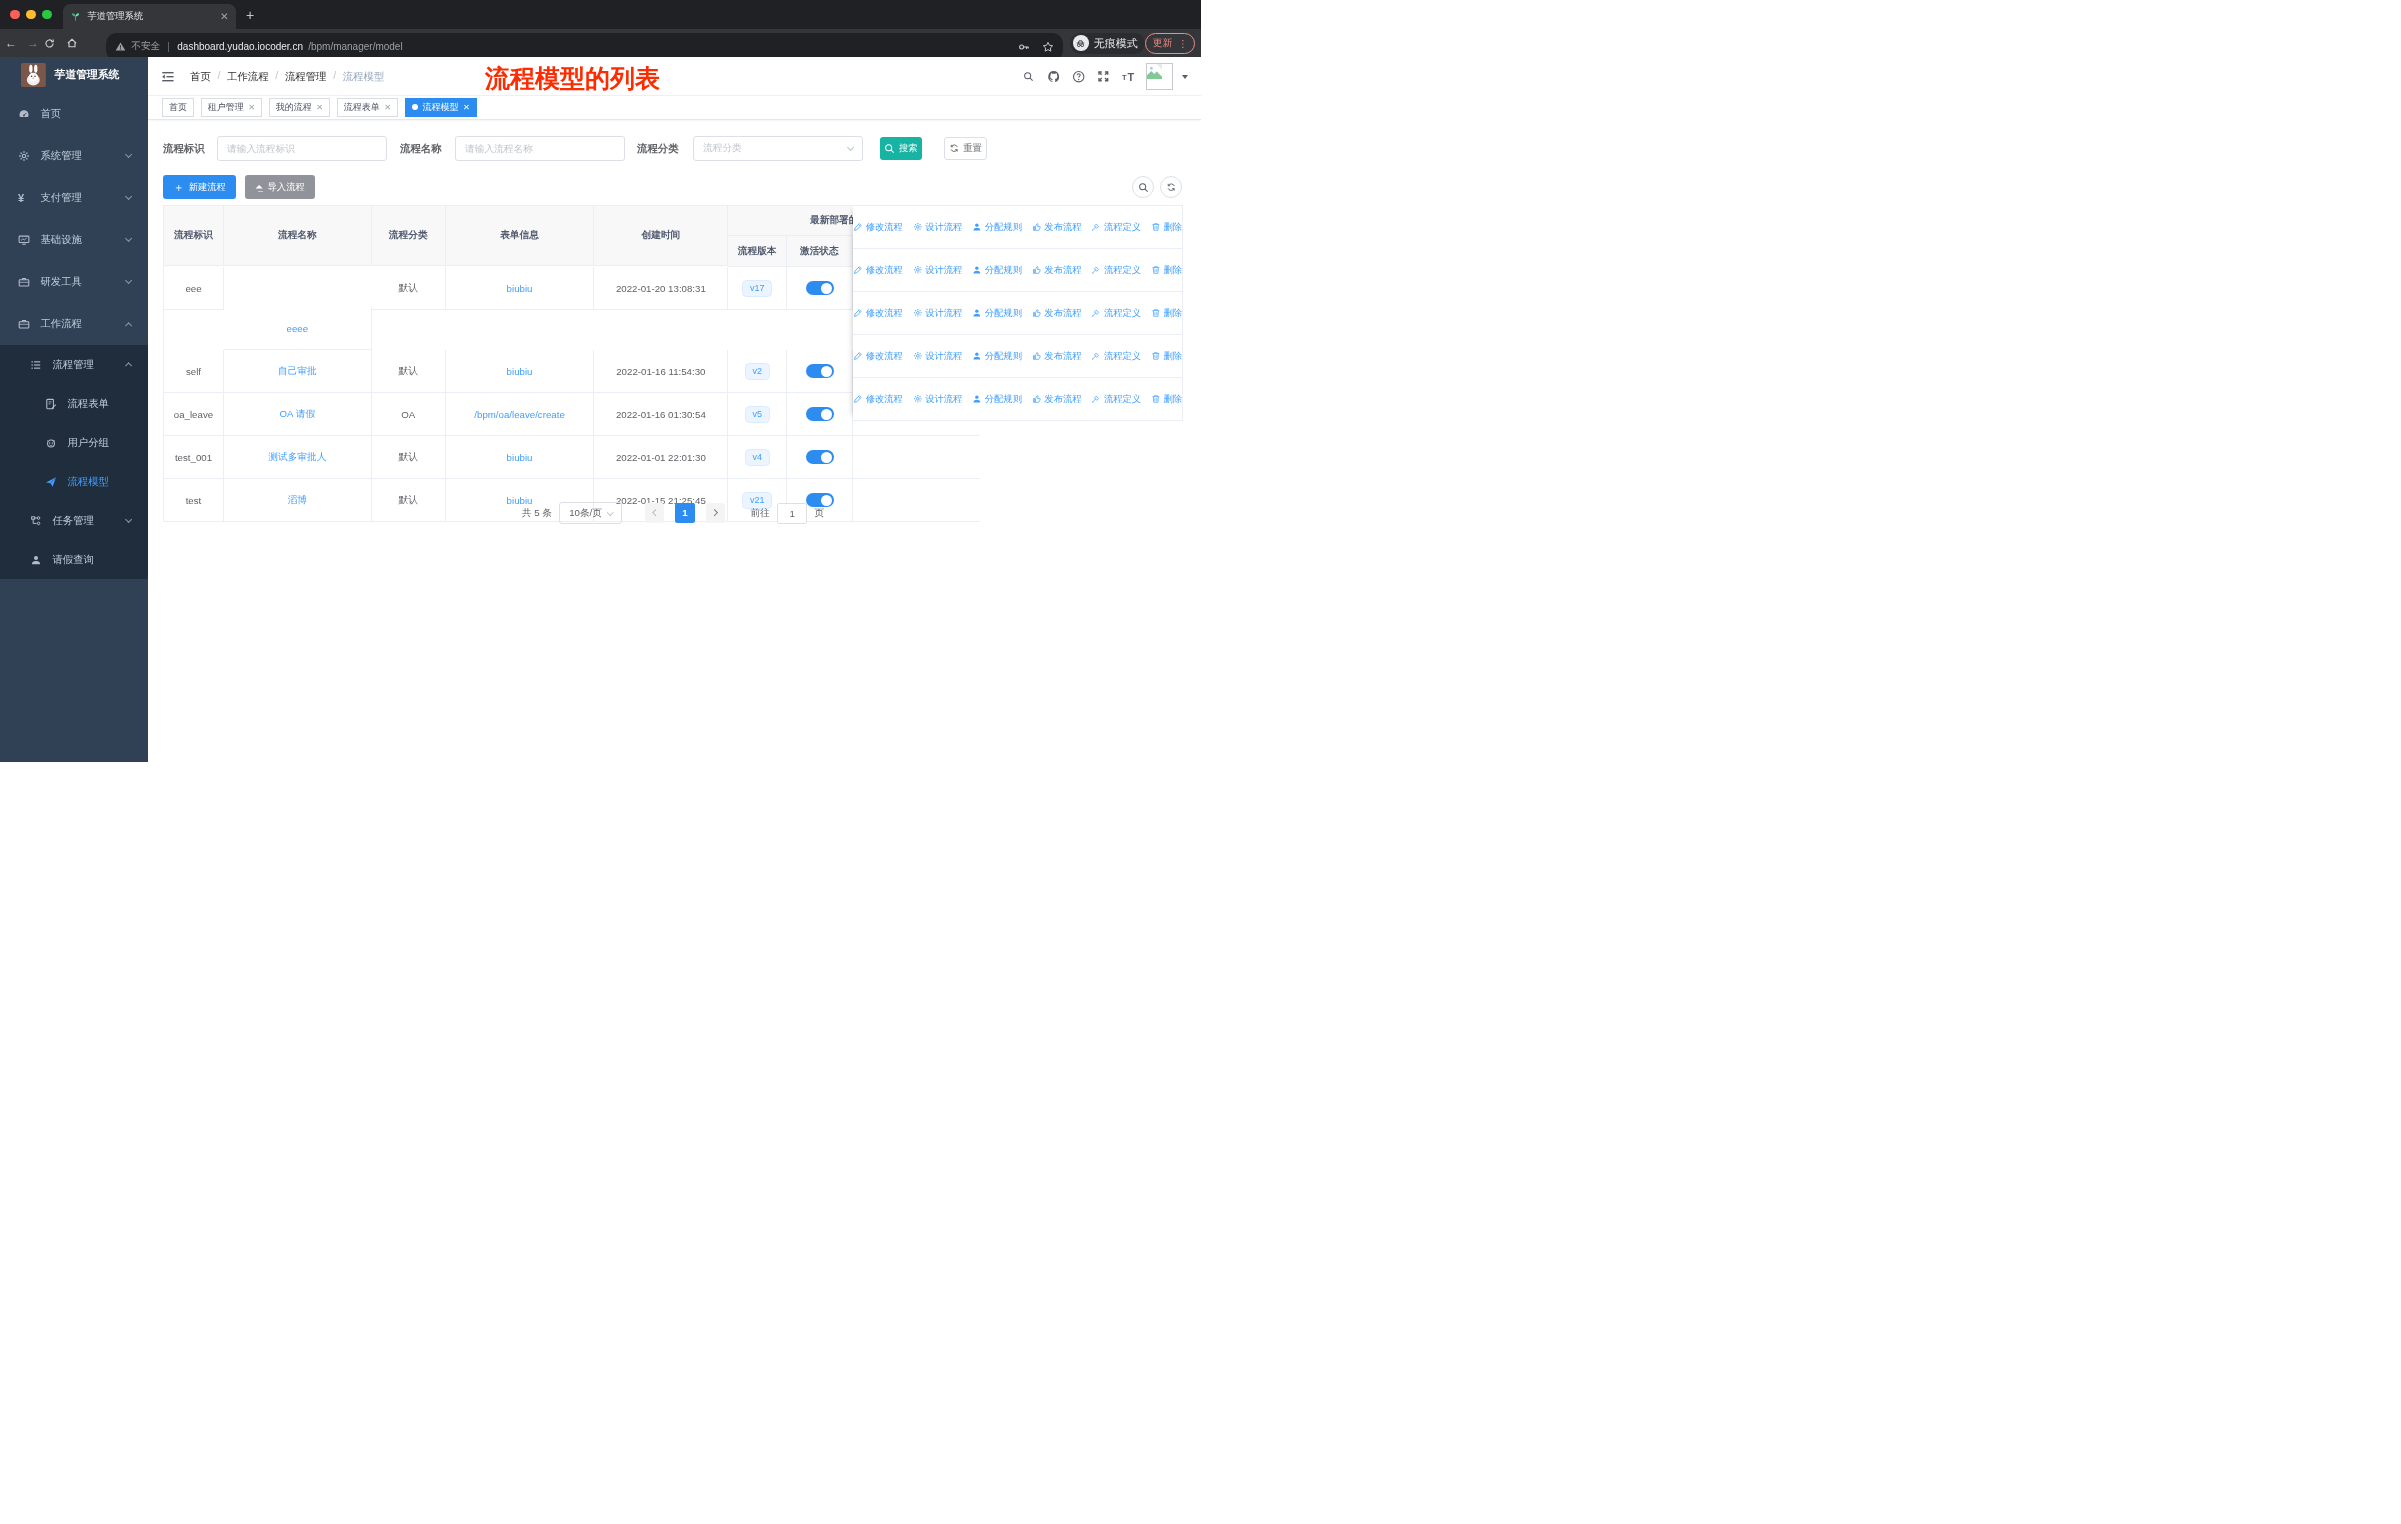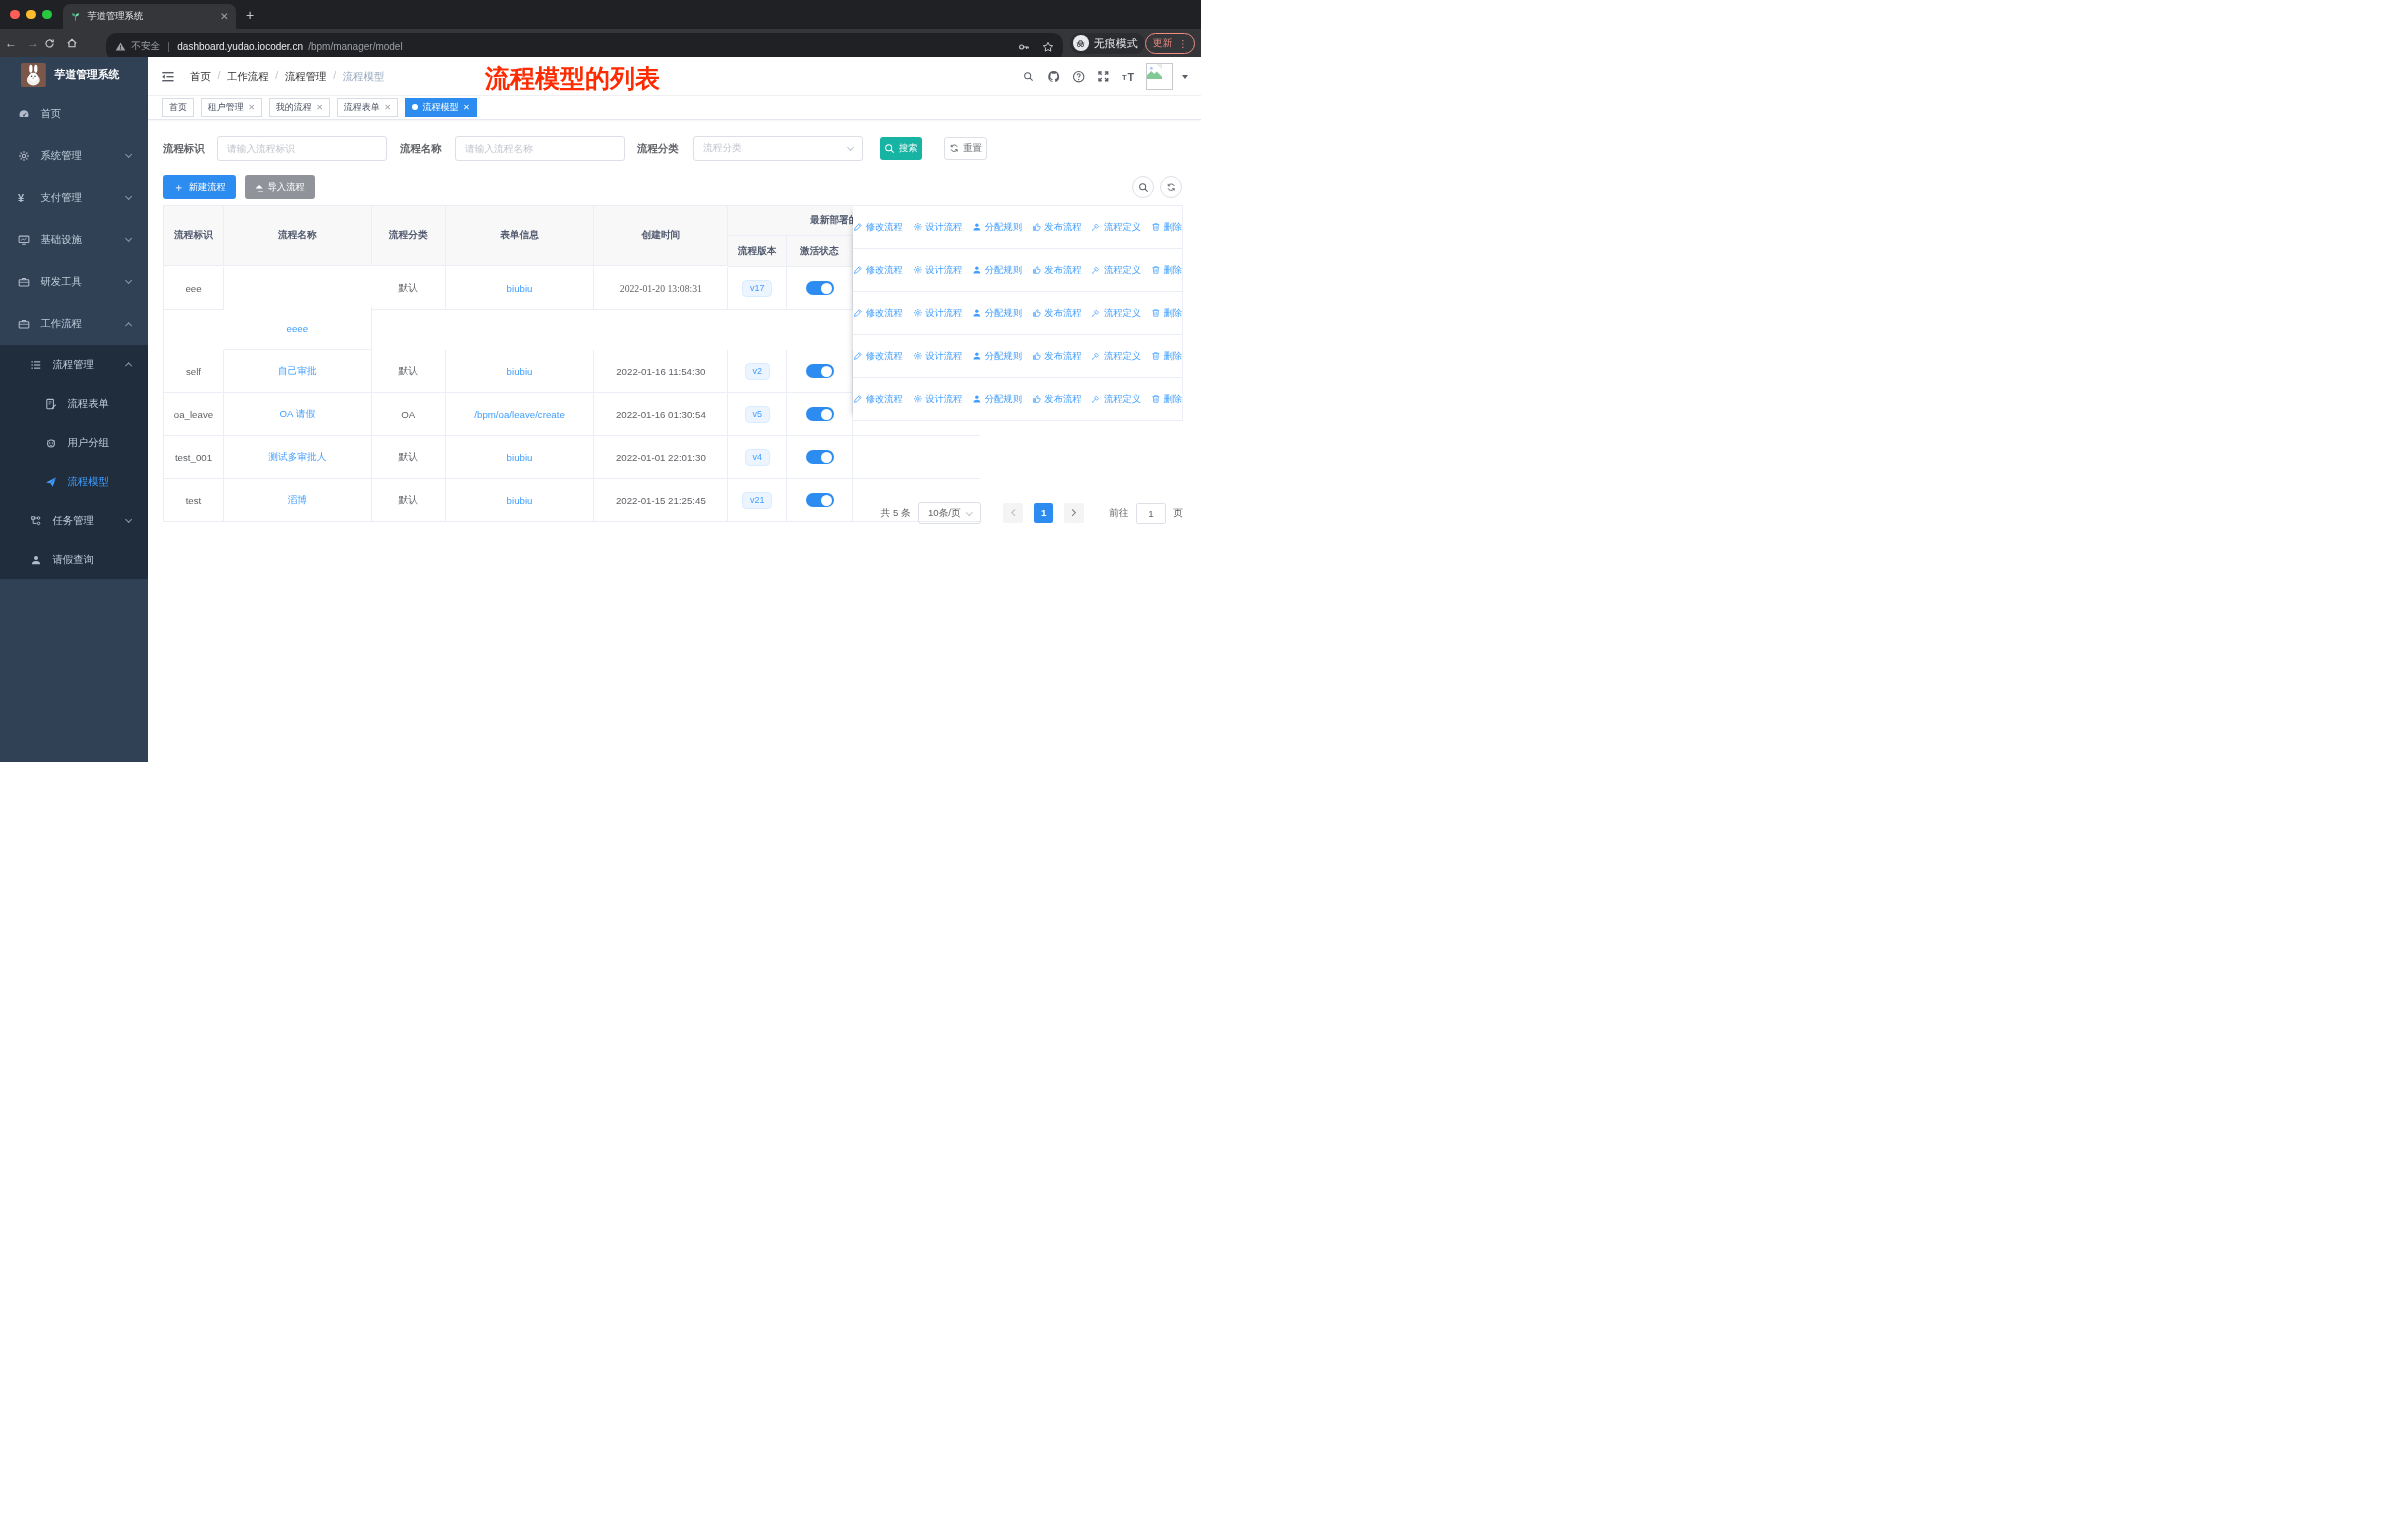--- a/index.html
+++ b/index.html
@@ -99,21 +99,21 @@
   .vbadge { display:inline-block; background:#ecf5ff; border:0.7px solid #d9ecff; color:#409eff; border-radius:4.5px; font-size:9px; padding:3px 6.7px; line-height:1; }
   .switch { width:28px; height:14px; border-radius:7.4px; background:#2d8cf0; position:relative; cursor:pointer; }
   .switch .knob { position:absolute; right:1.5px; top:1.5px; width:11px; height:11px; border-radius:50%; background:#fff; }
 
   .fixedcol { position:absolute; left:690px; top:0; width:330px; background:#fff; border-top:0.7px solid #ebeef5; border-right:0.7px solid #ebeef5; box-shadow:-6px 0 6px -6px rgba(0,0,0,.25); }
   .fixedcol .fhead { height:60px; background:#f8f8f9; border-bottom:0.7px solid #ebeef5; display:flex; align-items:center; justify-content:center; color:#515a6e; font-weight:bold; font-size:9.7px; }
   .fixedcol .frow { height:43px; border-bottom:0.7px solid #ebeef5; display:flex; align-items:center; justify-content:center; gap:9.7px; }
   .action { display:flex; align-items:center; gap:3px; color:#409eff; font-size:9.3px; cursor:pointer; white-space:nowrap; }
 
   
-  .pager { position:absolute; left:15px; top:445px; width:1020px; height:22px; display:flex; align-items:center; justify-content:flex-end; gap:7.4px; font-size:9.7px; color:#606266; }
+  .pager { position:absolute; left:15px; top:445px; width:1020px; height:22px; display:flex; align-items:center; justify-content:center; gap:7.4px; font-size:9.7px; color:#606266; }
   .pg-select { width:63px; height:21.6px; border:0.7px solid #dcdfe6; border-radius:3px; display:flex; align-items:center; justify-content:center; gap:6px; color:#606266; cursor:pointer; }
   .pg-select .chevd { width:4.5px; height:4.5px; border-right:0.9px solid #c0c4cc; border-bottom:0.9px solid #c0c4cc; transform:rotate(45deg); margin-top:-2.2px; }
   .pg-btn { width:19.4px; height:19.4px; border-radius:2.2px; background:#f4f4f5; display:flex; align-items:center; justify-content:center; cursor:pointer; }
   .pg-btn .arr { width:5.2px; height:5.2px; border-right:1px solid #b7bbc2; border-bottom:1px solid #b7bbc2; }
   .pg-btn .arr.left { transform:rotate(135deg); margin-left:2.2px; }
   .pg-btn .arr.right { transform:rotate(-45deg); margin-right:2.2px; border-color:#777c85; }
   .pg-cur { width:19.4px; height:19.4px; border-radius:2.2px; background:#2d8cf0; color:#fff; display:flex; align-items:center; justify-content:center; font-weight:bold; cursor:pointer; margin:0 3.7px; }
   .pg-goto-input { width:30px; height:21px; border:0.7px solid #dcdfe6; border-radius:2.2px; text-align:center; font-size:9.7px; color:#606266; font-family:inherit; }
 </style>
 </head>
@@ -527,21 +527,21 @@
               </div>
               <div class="cell" style="width: 148px; margin-top: 40px;">
                 <span class="link">eeee</span>
               </div>
               <div class="cell" style="width: 74px;">
                 <span>默认</span>
               </div>
               <div class="cell" style="width: 149px;">
                 <span class="link">biubiu</span>
               </div>
-              <div class="cell" style="width: 134px; font-family: Liberation Serif, serif;">
+              <div class="cell" style="width: 134px;">
                 <span>2022-01-20 13:08:31</span>
               </div>
               <div class="cell" style="width: 59px;">
                 <span class="vbadge">v17</span>
               </div>
               <div class="cell" style="width: 66px;">
                 <span class="switch">
                   <span class="knob"></span>
                 </span>
               </div>

